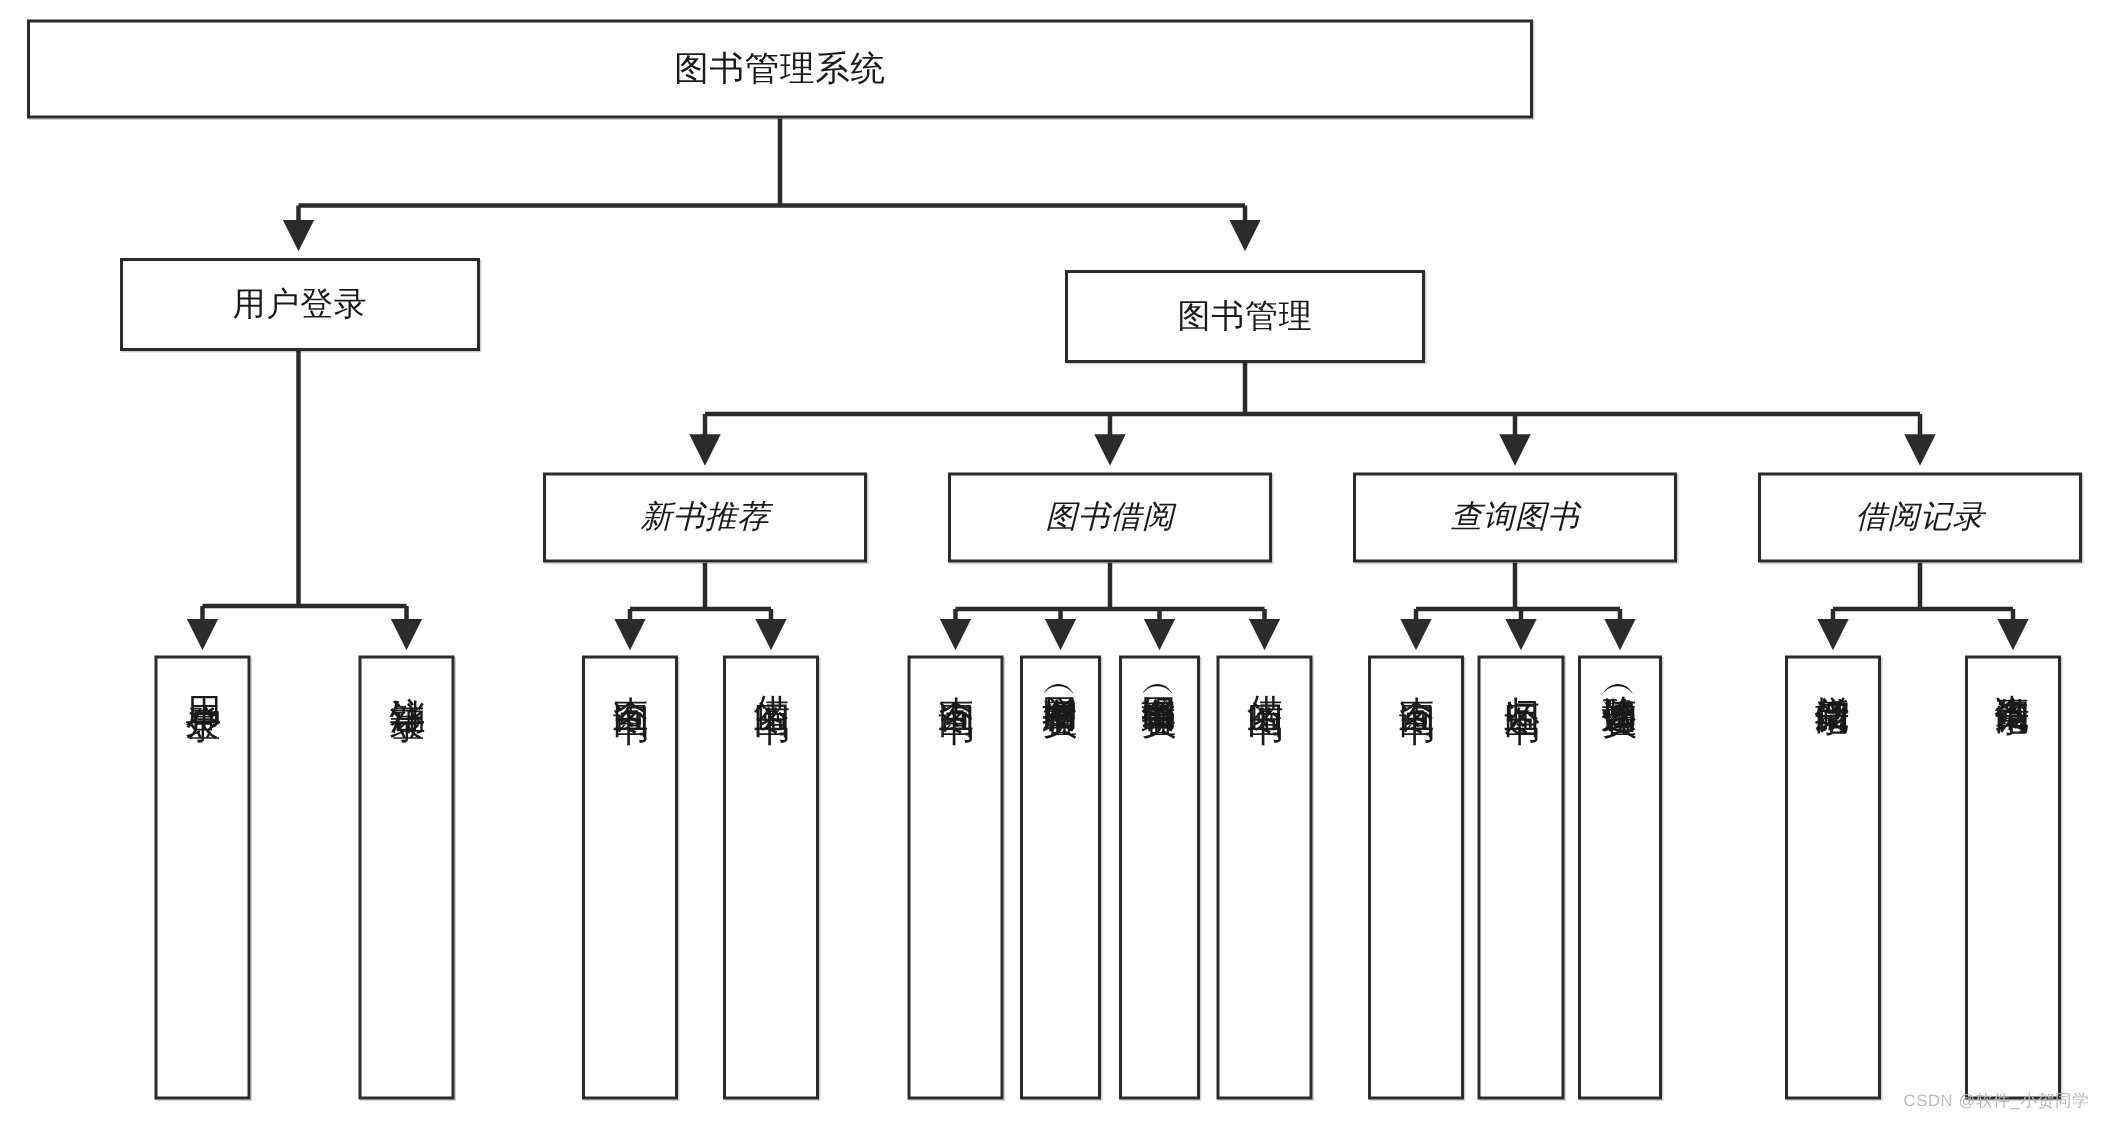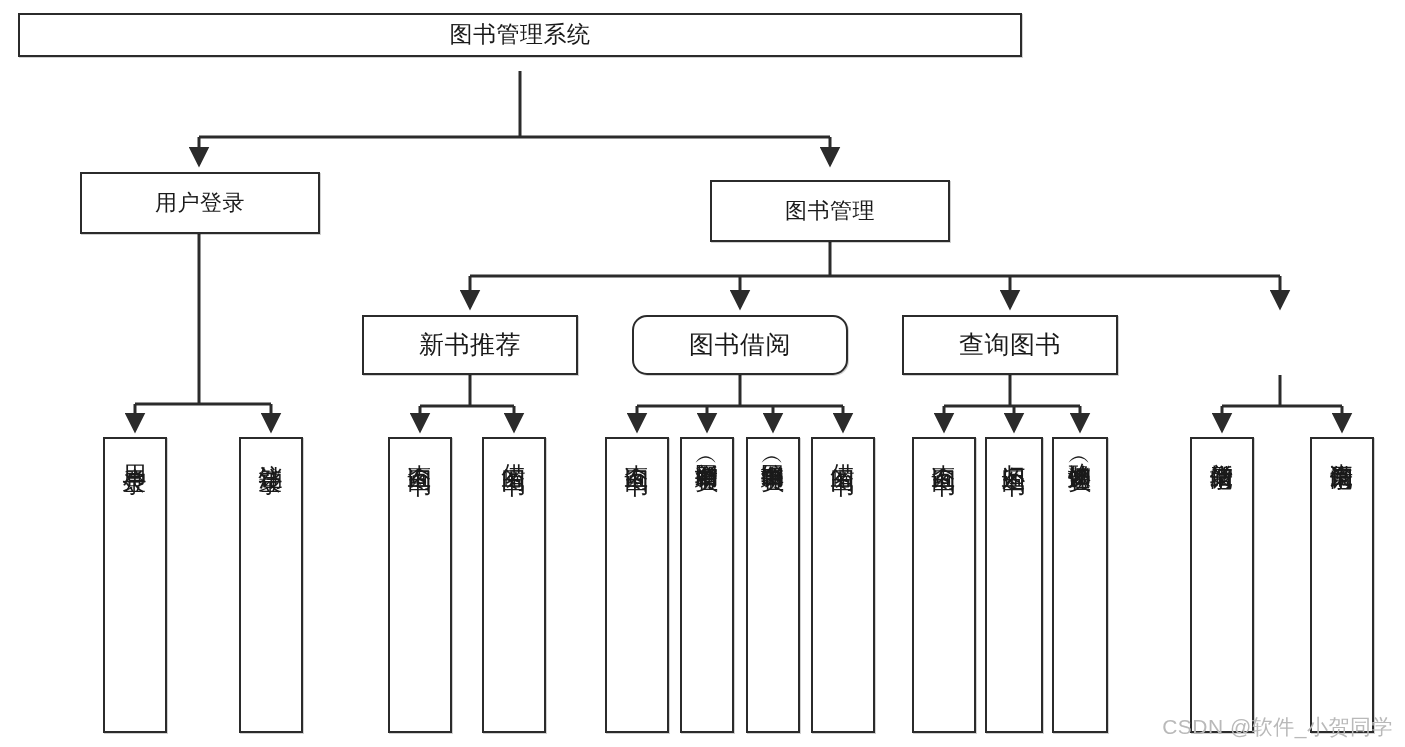--- a/index.html
+++ b/index.html
@@ -43,21 +43,21 @@
     line-height: 1.18;
     letter-spacing: 0.5px;
   }
   
   .node.h .label {
     writing-mode: horizontal-tb;
     font-size: 22px;
   }
   .node.root .label { font-size: 23px; }
   .node.l2 .label  { font-size: 22px; }
-  .node.l3 .label  { font-size: 25px; }
+  .node.l3 .label  { font-size: 21px; font-style: italic; }
   
   .node.v {
     align-items: flex-start;
     padding-top: 6px;
   }
   .node.v .label {
     writing-mode: vertical-rl;
     text-orientation: upright;
     font-size: 24px;
     line-height: 1.05;
@@ -66,21 +66,21 @@
     margin: 0 auto;
   }
   .node.v.tall .label {
     font-size: 23px;
     letter-spacing: 1px;
   }
   .watermark {
     position: absolute;
     right: 12px;
     bottom: 6px;
-    font-size: 21px;
+    font-size: 11px;
     color: #b9b9b9;
     letter-spacing: 0.5px;
     white-space: nowrap;
     user-select: none;
   }
 </style>
 </head>
 <body>
 
 <div id="canvas">
@@ -128,44 +128,47 @@
       <path d="M1014,406 L1014,430" marker-end="url(#arrow)"></path>
       <path d="M1080,406 L1080,430" marker-end="url(#arrow)"></path>
 
       <path d="M1280,375 L1280,406"></path>
       <path d="M1222,406 L1342,406"></path>
       <path d="M1222,406 L1222,430" marker-end="url(#arrow)"></path>
       <path d="M1342,406 L1342,430" marker-end="url(#arrow)"></path>
     </g>
   </svg>
 
-  <div class="node h root" style="left:18px; top:13px; width:1004px; height:44px;">
+  <div class="node h root" style="left:18px; top:13px; width:1004px; height:66px;">
     <span class="label">图书管理系统</span>
   </div>
 
   <div class="node h l2" style="left:80px; top:172px; width:240px; height:62px;">
     <span class="label">用户登录</span>
   </div>
 
   <div class="node h l2" style="left:710px; top:180px; width:240px; height:62px;">
     <span class="label">图书管理</span>
   </div>
 
   <div class="node h l3" style="left:362px; top:315px; width:216px; height:60px;">
     <span class="label">新书推荐</span>
   </div>
 
-  <div class="node h l3" style="left:632px; top:315px; width:216px; height:60px;border-radius:15px;">
+  <div class="node h l3" style="left:632px; top:315px; width:216px; height:60px;">
     <span class="label">图书借阅</span>
   </div>
 
   <div class="node h l3" style="left:902px; top:315px; width:216px; height:60px;">
     <span class="label">查询图书</span>
   </div>
 
+  <div class="node h l3" style="left:1172px; top:315px; width:216px; height:60px;">
+    <span class="label">借阅记录</span>
+  </div>
 
   <div class="node v" style="left:103px; top:437px; width:64px; height:296px;">
     <span class="label">用户登录</span>
   </div>
 
   <div class="node v" style="left:239px; top:437px; width:64px; height:296px;">
     <span class="label">注销登录</span>
   </div>
 
   <div class="node v" style="left:388px; top:437px; width:64px; height:296px;">

